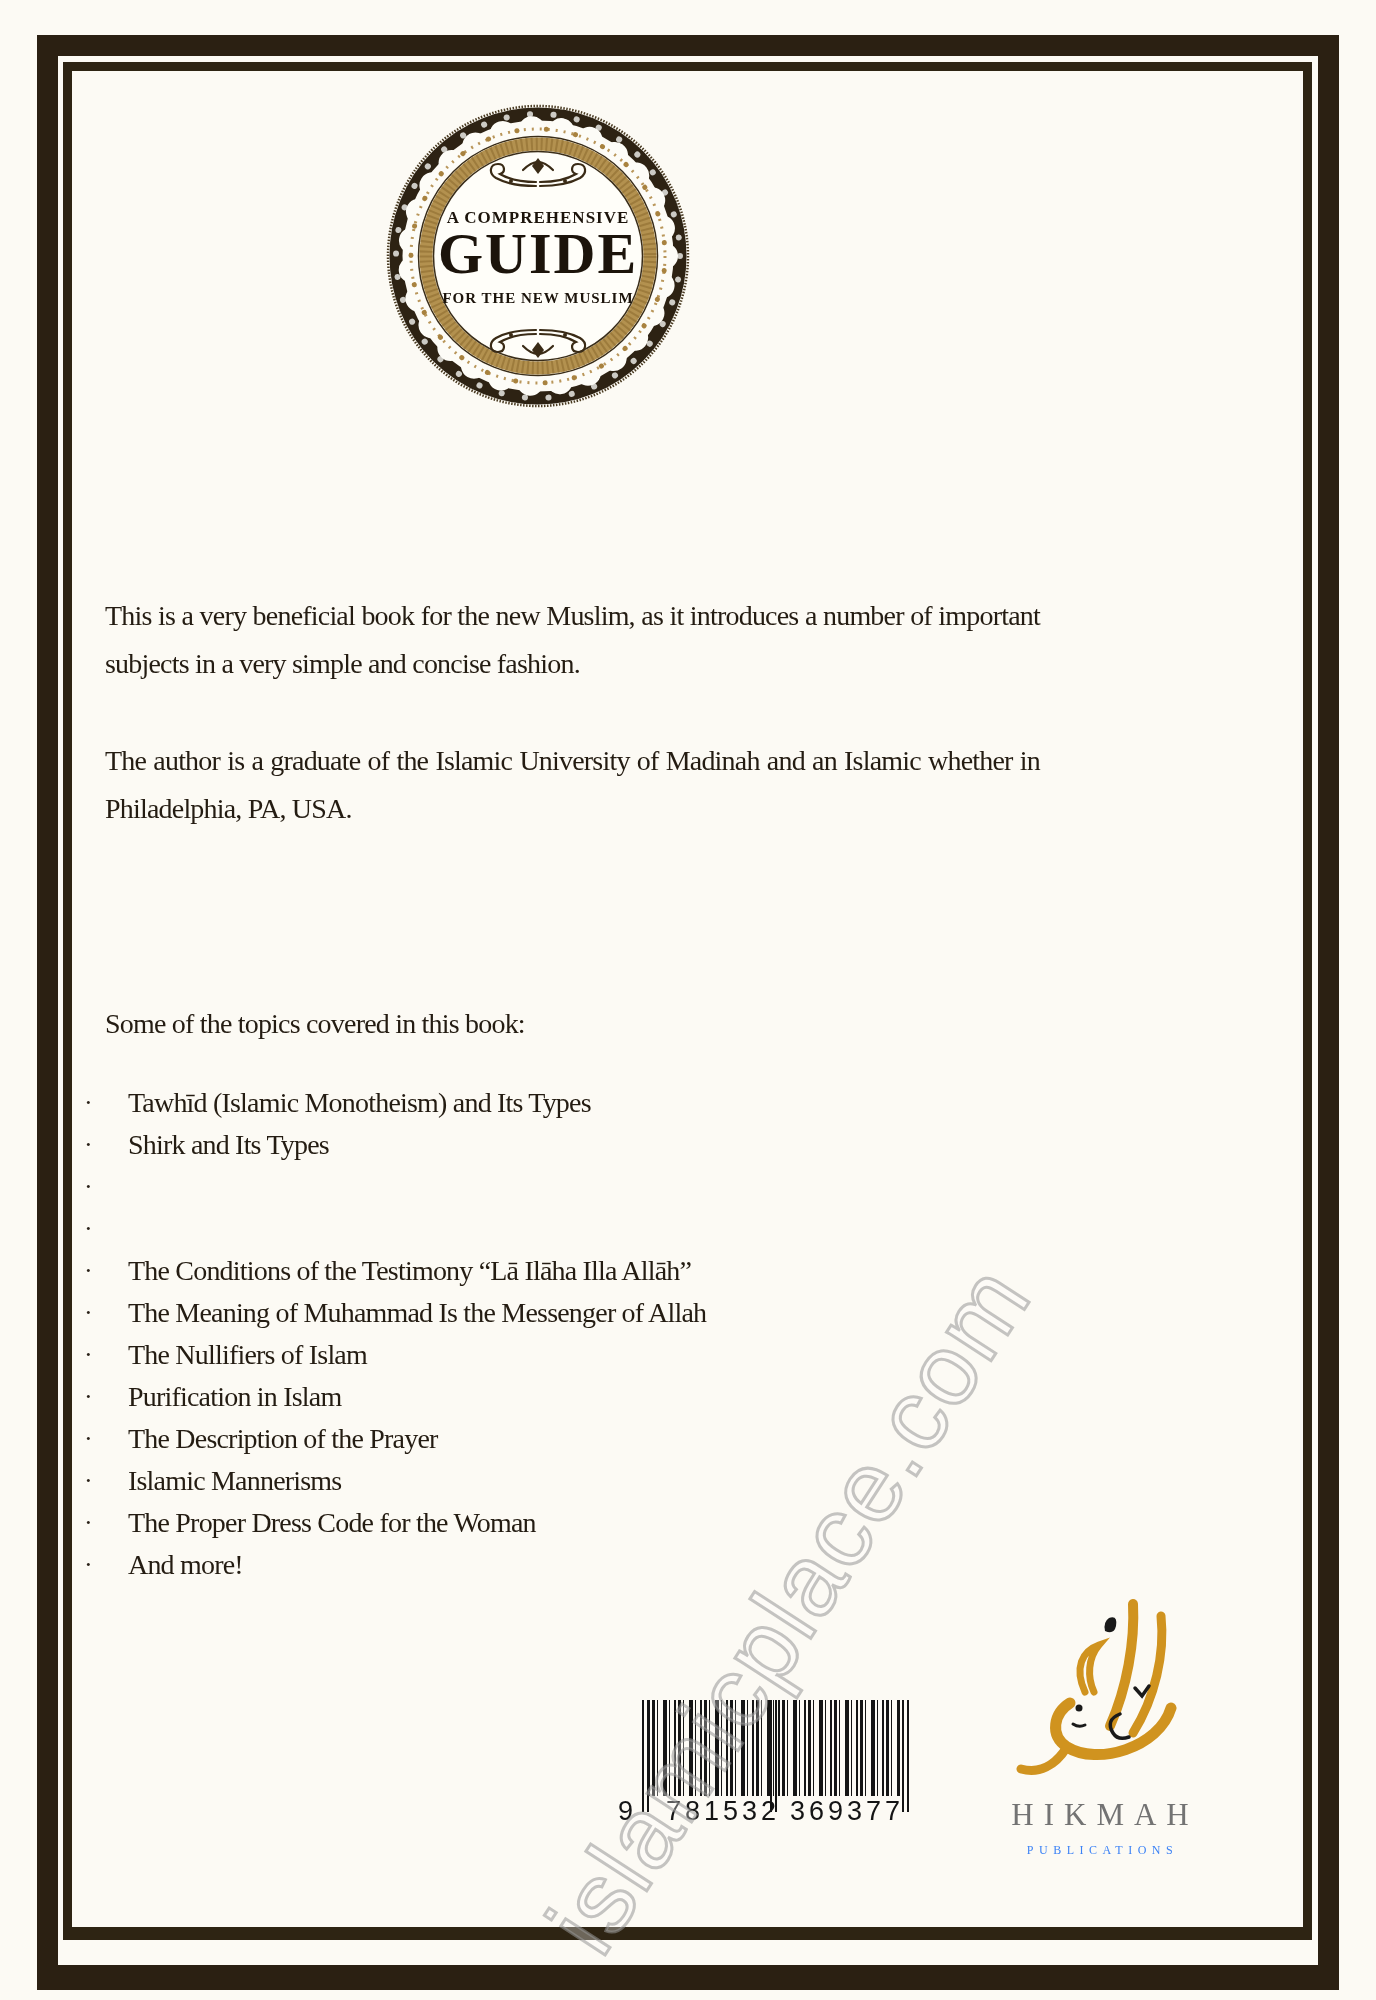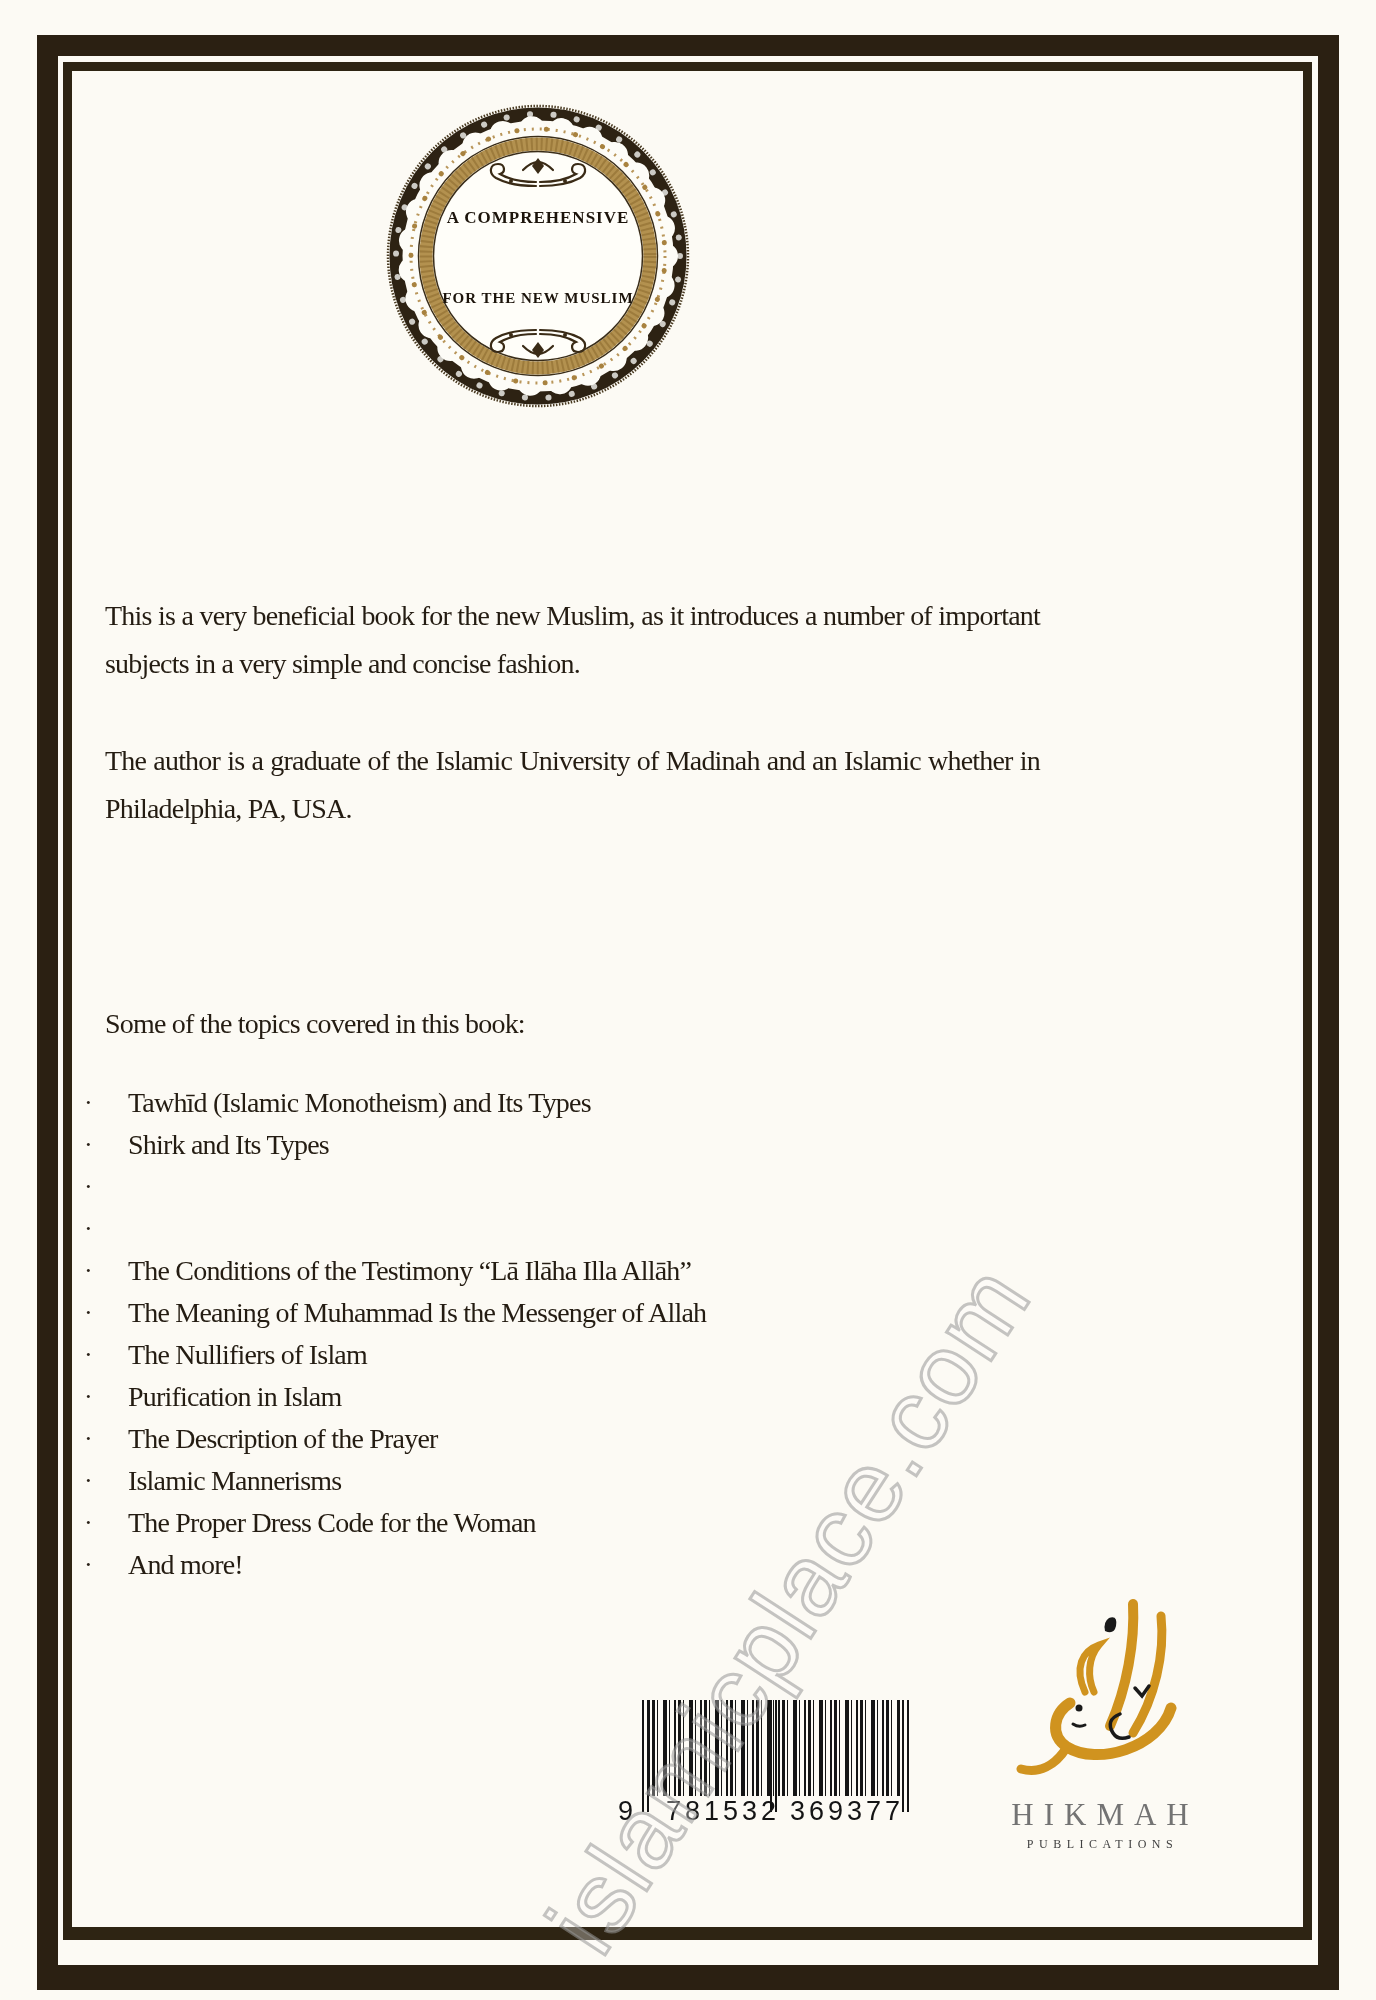--- a/index.html
+++ b/index.html
@@ -59,21 +59,21 @@
   .g1 { left:24px; } .g2 { left:152px; } .g3 { left:284px; }
   .bc-digits { position:absolute; top:98px; left:0; width:100%; height:34px;
     font-family:"Liberation Sans", sans-serif; font-size:27px; color:#141414; }
   .bc-digits span { position:absolute; letter-spacing:4px; }
   .bc-d1 { left:0px; }  .bc-d2 { left:48px; } .bc-d3 { left:172px; }
 
   
   .publisher { position:absolute; left:980px; top:1596px; width:240px; text-align:center; }
   .publisher svg { display:block; margin:0 auto; }
   .pub-name { margin-top:6px; font-size:31px; letter-spacing:10px; padding-left:10px; color:#737373; }
-  .pub-sub  { margin-top:4px; font-size:12px; letter-spacing:5.5px; padding-left:5px; color:#404040; font-family:"Liberation Serif", serif; }
+  .pub-sub  { margin-top:10px; font-size:12px; letter-spacing:5.5px; padding-left:5px; color:#3b82f6; font-family:"Liberation Serif", serif; }
 
   
   .watermark {
     position:absolute; left:345px; top:1548px; width:900px; height:130px;
     transform:rotate(-57deg); transform-origin:center;
     font-family:"Liberation Sans", sans-serif; font-size:100px; font-weight:400;
     letter-spacing:2px; text-align:center; white-space:nowrap;
     color:rgba(255,255,255,0.30);
     -webkit-text-stroke:3px rgba(150,150,150,0.55);
     z-index:5; pointer-events:none;
@@ -105,20 +105,21 @@
       <g fill="none" stroke="#3a2b16" stroke-width="2.2" stroke-linecap="round">
         <path d="M73,32 C58,32 44,30 33,24 C25,19 27,10 35,10 C42,10 43,18 37,20 C47,26 61,28 73,28"></path>
         <path d="M77,32 C92,32 106,30 117,24 C125,19 123,10 115,10 C108,10 107,18 113,20 C103,26 89,28 77,28"></path>
         <path d="M60,16 C66,10 70,8 75,8 C80,8 84,10 90,16"></path>
       </g>
       <path d="M75,4 l6,8 -6,8 -6,-8 z" fill="#3a2b16"></path>
       <circle cx="48" cy="27" r="2" fill="#3a2b16"></circle>
       <circle cx="102" cy="27" r="2" fill="#3a2b16"></circle>
     </svg>
     <div class="med-line med-top">A COMPREHENSIVE</div>
+    <div class="med-line med-big">GUIDE</div>
     <div class="med-line med-bot">FOR THE NEW MUSLIM</div>
     <svg class="flourish bottom" width="150" height="42" viewBox="0 0 150 42">
       <g fill="none" stroke="#3a2b16" stroke-width="2.2" stroke-linecap="round">
         <path d="M73,32 C58,32 44,30 33,24 C25,19 27,10 35,10 C42,10 43,18 37,20 C47,26 61,28 73,28"></path>
         <path d="M77,32 C92,32 106,30 117,24 C125,19 123,10 115,10 C108,10 107,18 113,20 C103,26 89,28 77,28"></path>
         <path d="M60,16 C66,10 70,8 75,8 C80,8 84,10 90,16"></path>
       </g>
       <path d="M75,4 l6,8 -6,8 -6,-8 z" fill="#3a2b16"></path>
       <circle cx="48" cy="27" r="2" fill="#3a2b16"></circle>
       <circle cx="102" cy="27" r="2" fill="#3a2b16"></circle>

